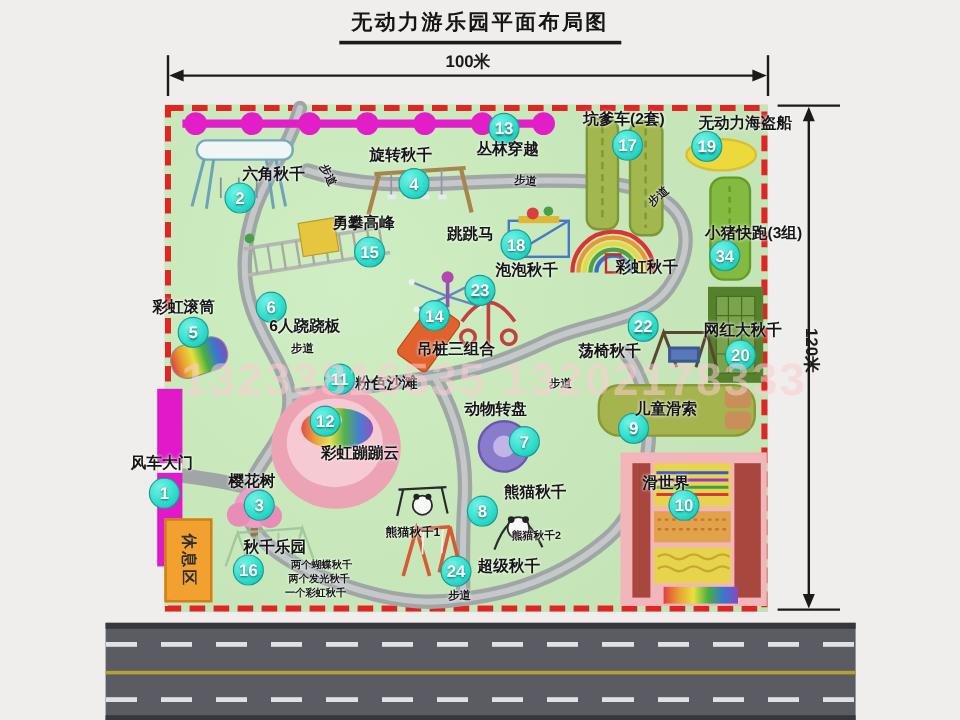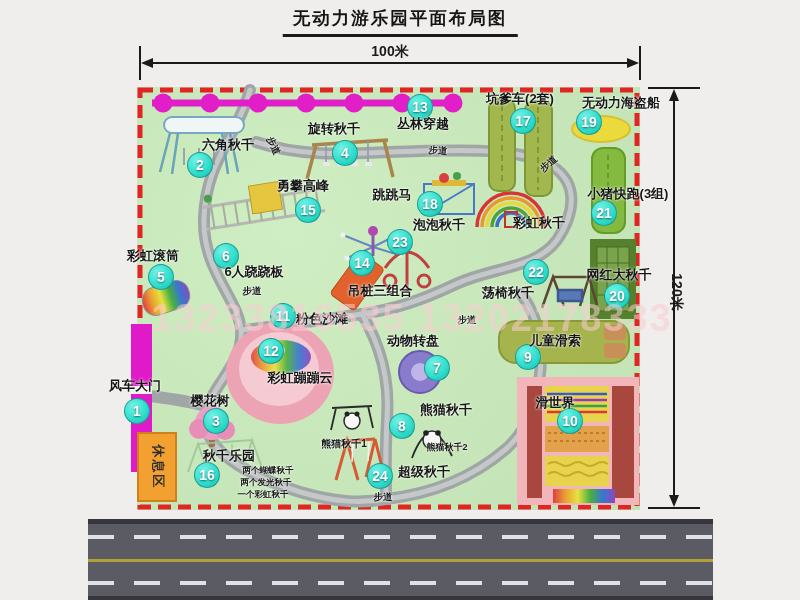--- a/index.html
+++ b/index.html
@@ -297,21 +297,21 @@
       <div class="badge" style="left: 283px; top: 316px;">11</div>
       <div class="badge" style="left: 271px; top: 351px;">12</div>
       <div class="badge" style="left: 420px; top: 107px;">13</div>
       <div class="badge" style="left: 362px; top: 263px;">14</div>
       <div class="badge" style="left: 308px; top: 210px;">15</div>
       <div class="badge" style="left: 207px; top: 475px;">16</div>
       <div class="badge" style="left: 523px; top: 121px;">17</div>
       <div class="badge" style="left: 430px; top: 204px;">18</div>
       <div class="badge" style="left: 589px; top: 122px;">19</div>
       <div class="badge" style="left: 617px; top: 296px;">20</div>
-      <div class="badge" style="left: 604px; top: 213px;">21</div>
+      <div class="badge" style="left: 604px; top: 213px;">34</div>
       <div class="badge" style="left: 536px; top: 272px;">22</div>
       <div class="badge" style="left: 400px; top: 242px;">23</div>
       <div class="badge" style="left: 380px; top: 476px;">24</div>
       <div class="lbl" style="left: 135px; top: 386px;">风车大门</div>
       <div class="lbl" style="left: 228px; top: 145px;">六角秋千</div>
       <div class="lbl" style="left: 210px; top: 401px;">樱花树</div>
       <div class="lbl" style="left: 334px; top: 129px; text-align: center;">旋转秋千</div>
       <div class="lbl" style="left: 153px; top: 256px;">彩虹滚筒</div>
       <div class="lbl" style="left: 254px; top: 272px;">6人跷跷板</div>
       <div class="lbl" style="left: 413px; top: 341px;">动物转盘</div>

